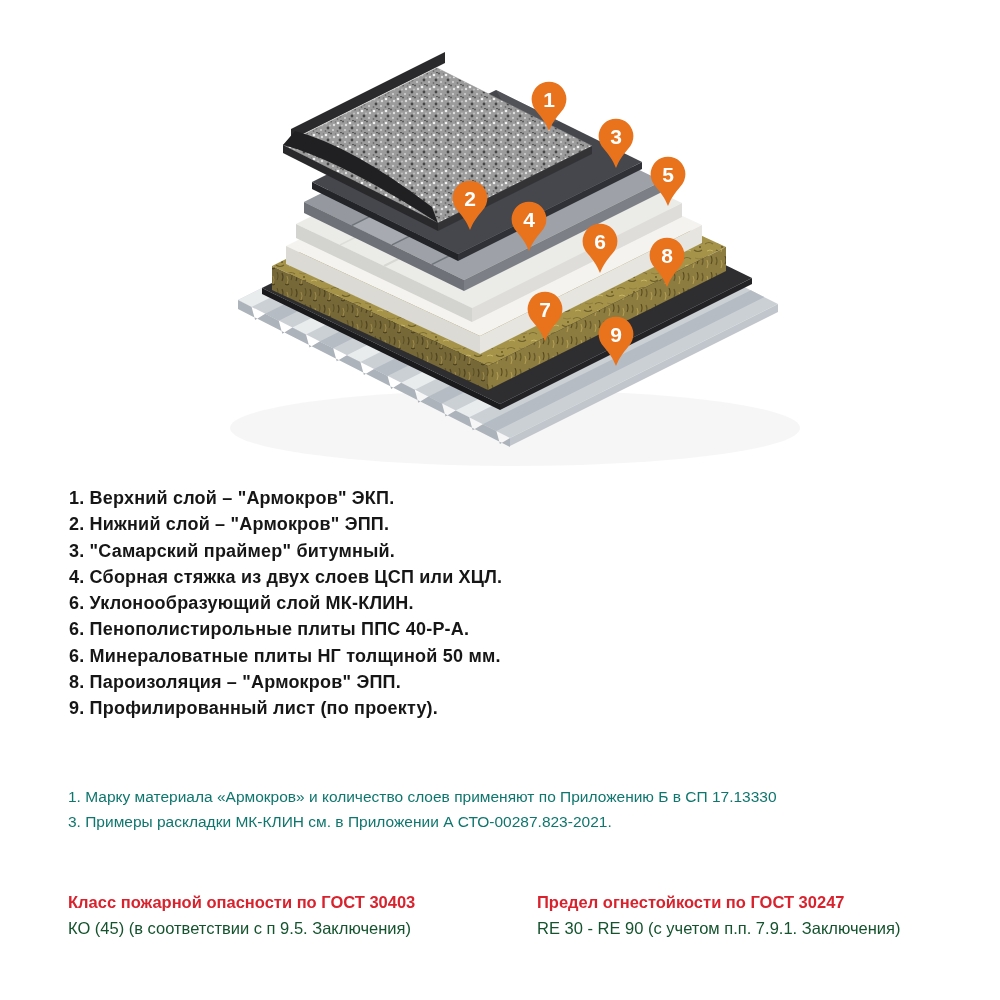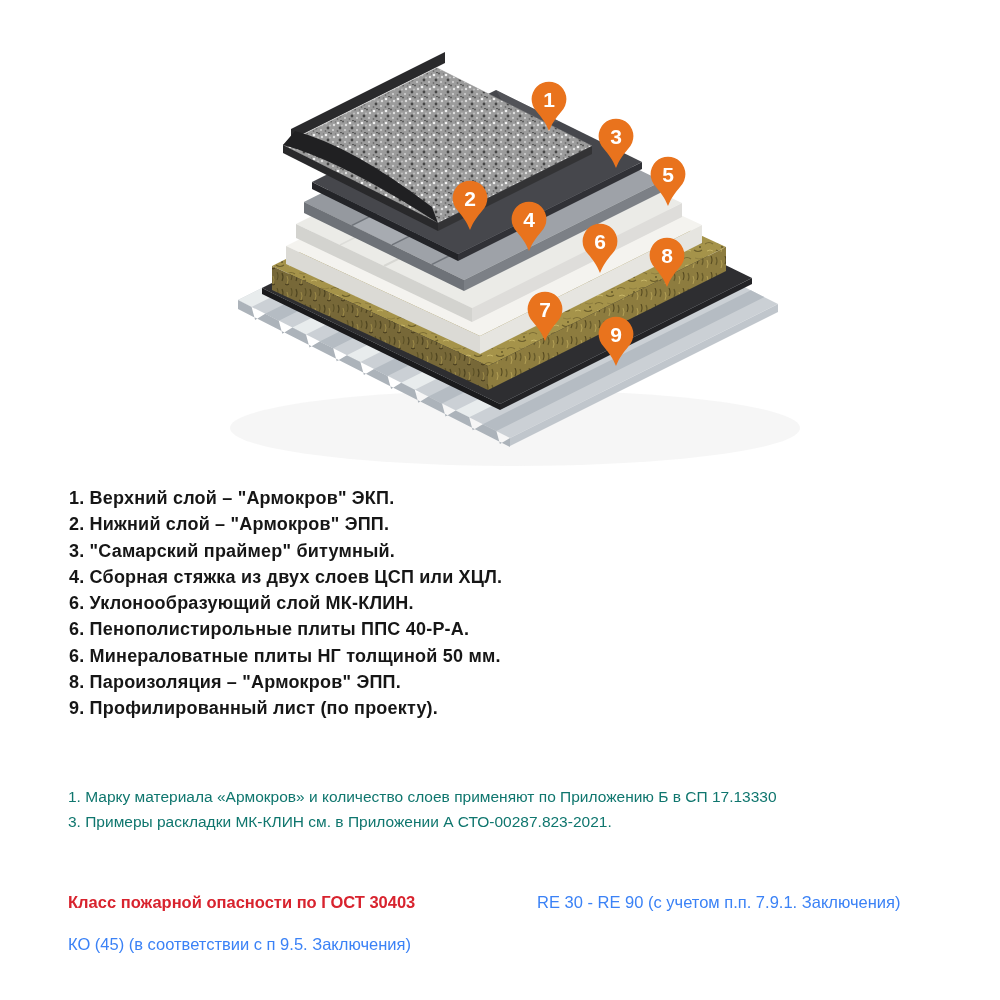--- a/index.html
+++ b/index.html
@@ -6,22 +6,22 @@
   .page{position:relative;width:1000px;height:1000px;background:#ffffff;overflow:hidden;
         font-family:"Liberation Sans", sans-serif;}
   .diagram{position:absolute;left:0;top:0;}
   .legend{position:absolute;left:69px;top:485px;color:#161616;
           font-size:18px;font-weight:700;line-height:26.3px;letter-spacing:0.2px;}
   .footnotes{position:absolute;left:68px;top:784px;color:#0f766e;
              font-size:15.5px;font-weight:400;line-height:25.3px;}
   .fire-block{position:absolute;top:891px;}
   .fire-left{left:68px;}
   .fire-right{left:537px;}
-  .fire-title{font-size:16.5px;font-weight:700;color:#d8232e;line-height:22px;margin-bottom:20px;}
-  .fire-value{font-size:16.5px;font-weight:400;color:#3b82f6;line-height:22px;}
+  .fire-title{font-size:16.5px;font-weight:700;color:#d8232e;line-height:22px;margin-bottom:4px;}
+  .fire-value{font-size:16.5px;font-weight:400;color:#14532d;line-height:22px;}
   .pin-shape{fill:#e9731d;}
   .pin-num{fill:#ffffff;font-family:"Liberation Sans", sans-serif;font-size:21px;font-weight:700;}
 </style>
 </head>
 <body>
 
 <div class="page">
 
   <svg class="diagram" width="1000" height="470" viewBox="0 0 1000 470">
     <defs>
@@ -186,16 +186,17 @@
   <div class="footnotes">
     <div>1. Марку материала «Армокров» и количество слоев применяют по Приложению Б в СП 17.13330</div>
     <div>3. Примеры раскладки МК-КЛИН см. в Приложении А СТО-00287.823-2021.</div>
   </div>
 
   <div class="fire-block fire-left">
     <div class="fire-title">Класс пожарной опасности по ГОСТ 30403</div>
     <div class="fire-value">КО (45) (в соответствии с п 9.5. Заключения)</div>
   </div>
   <div class="fire-block fire-right">
+    <div class="fire-title">Предел огнестойкости по ГОСТ 30247</div>
     <div class="fire-value">RE 30 - RE 90 (с учетом п.п. 7.9.1. Заключения)</div>
   </div>
 
 </div>
 
 </body></html>

